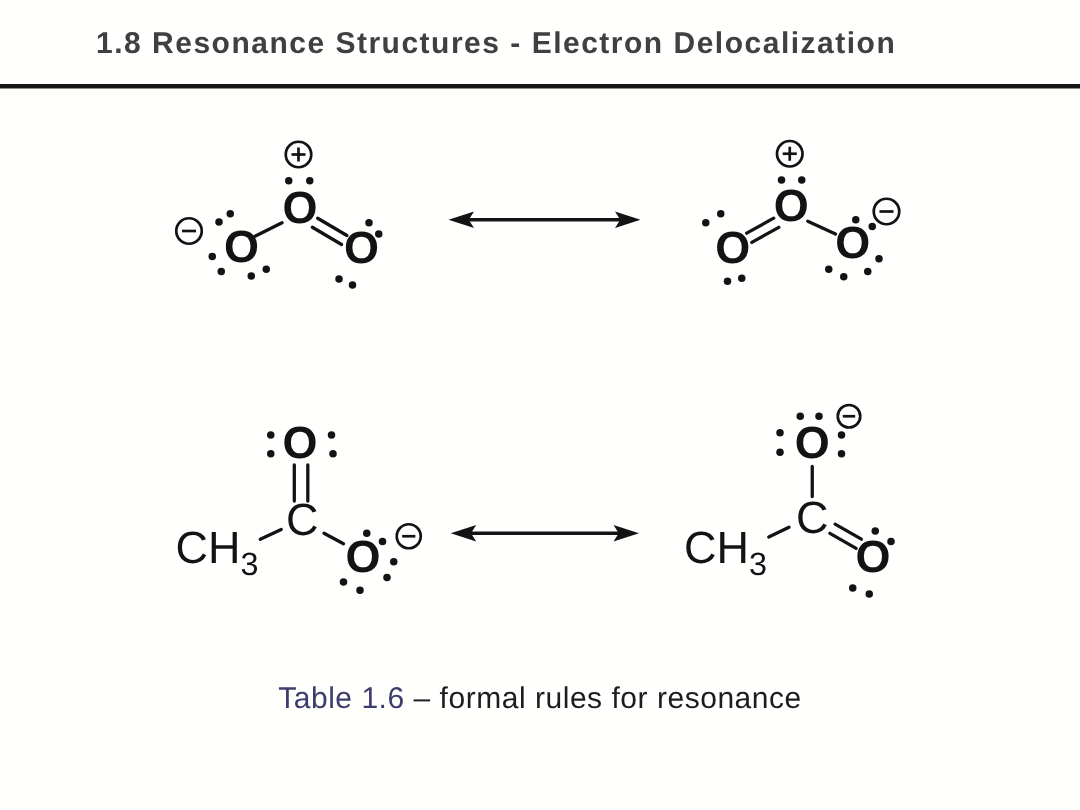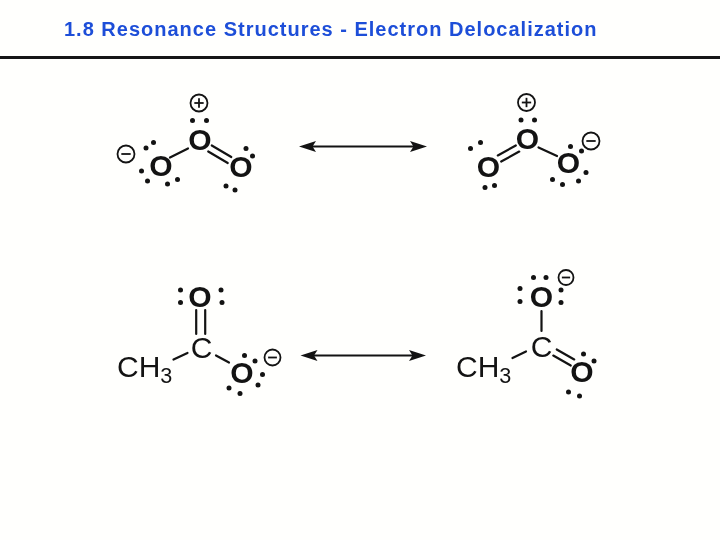--- a/index.html
+++ b/index.html
@@ -23,21 +23,21 @@
   .caption{
     position:absolute;left:0;top:455px;width:720px;
     text-align:center;font-size:20px;letter-spacing:0.35px;
     white-space:nowrap;
   }
 </style>
 </head>
 <body style="background: rgb(255, 255, 253);">
 
 <div class="slide">
-  <div class="title" style="color: #1d4ed8;">1.8 Resonance Structures - Electron Delocalization</div>
+  <div class="title" style="color: #404040;">1.8 Resonance Structures - Electron Delocalization</div>
   <div class="rule"></div>
   <svg class="canvas" width="720" height="540" viewBox="0 0 720 540">
       <g>
         <line x1="170" y1="157.5" x2="188" y2="148.5" stroke="#131313" stroke-width="2.2" stroke-linecap="round"></line>
         <line x1="211.77794756980504" y1="145.4852193381567" x2="231.27794756980504" y2="156.9852193381567" stroke="#131313" stroke-width="2.2" stroke-linecap="round"></line>
         <line x1="208.22205243019496" y1="151.5147806618433" x2="227.72205243019496" y2="163.0147806618433" stroke="#131313" stroke-width="2.2" stroke-linecap="round"></line>
         <text x="161" y="165" fill="#131313" font-size="30" font-weight="700" text-anchor="middle" dominant-baseline="central">O</text>
         <text x="200" y="139" fill="#131313" font-size="30" font-weight="700" text-anchor="middle" dominant-baseline="central">O</text>
         <text x="241" y="166" fill="#131313" font-size="30" font-weight="700" text-anchor="middle" dominant-baseline="central">O</text>
         <circle cx="192.5" cy="120.5" r="2.5" fill="#131313"></circle>
@@ -143,13 +143,14 @@
         <line x1="312" y1="146.5" x2="414" y2="146.5" stroke="#131313" stroke-width="2.2"></line>
         <polygon points="299,146.5 316,141 312.5,146.5 316,152" fill="#131313"></polygon>
         <polygon points="427,146.5 410,141 413.5,146.5 410,152" fill="#131313"></polygon>
       </g>
       <g>
         <line x1="313.5" y1="355.5" x2="413" y2="355.5" stroke="#131313" stroke-width="2.2"></line>
         <polygon points="300.5,355.5 317.5,350 314,355.5 317.5,361" fill="#131313"></polygon>
         <polygon points="426,355.5 409,350 412.5,355.5 409,361" fill="#131313"></polygon>
       </g>
     </svg>
+  <div class="caption"><span style="color: rgb(61, 61, 110);">Table 1.6</span><span style="color: rgb(29, 29, 29);"> – formal rules for resonance</span></div>
 </div>
 
 </body></html>

